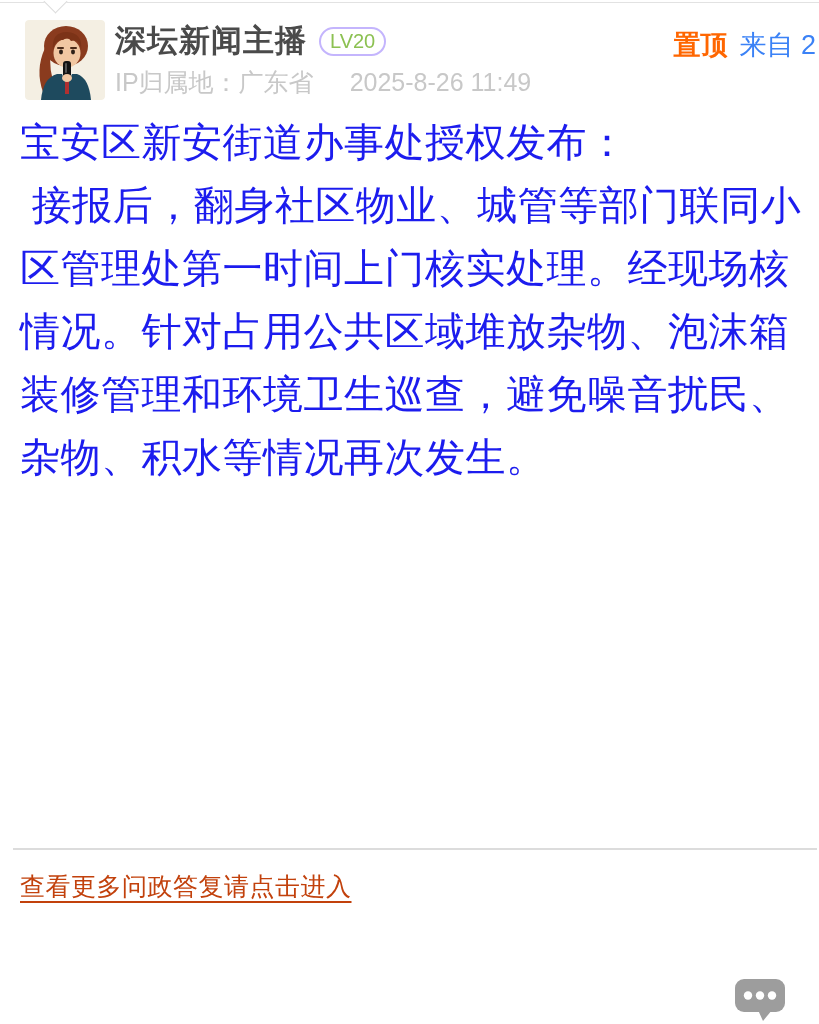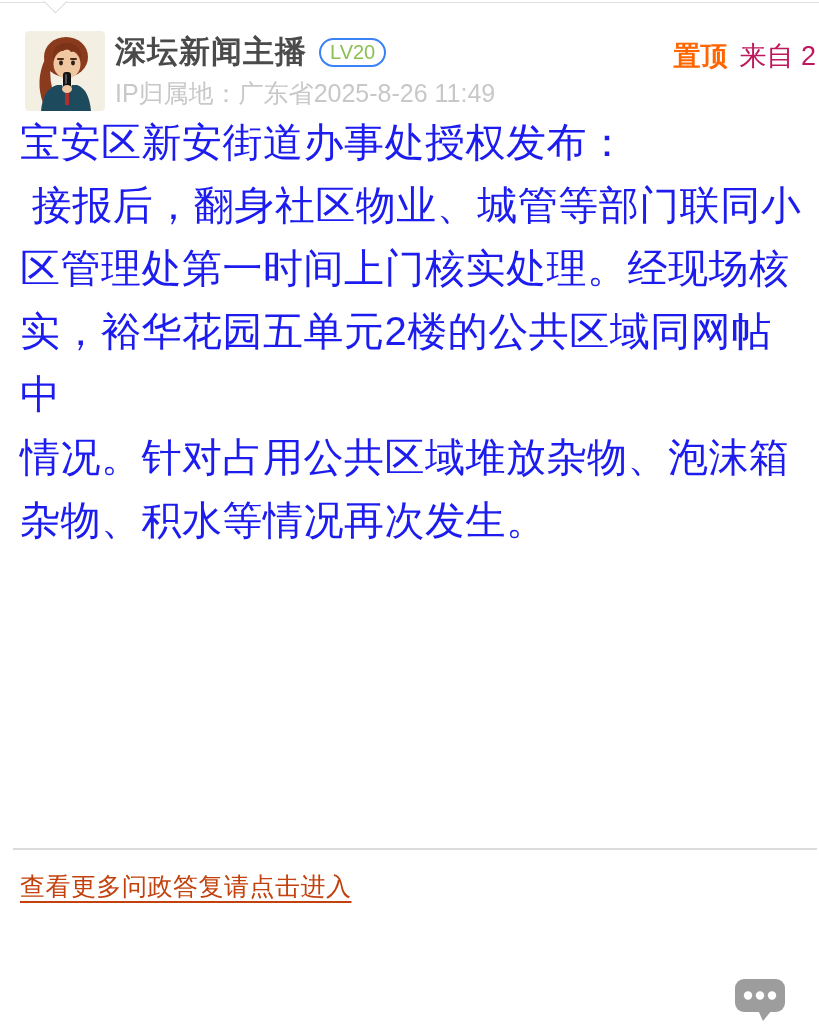--- a/index.html
+++ b/index.html
@@ -17,48 +17,48 @@
   }
   .top-notch {
     position: absolute; top: -7px; left: 47px;
     width: 17px; height: 17px;
     background: #ffffff;
     border-right: 1px solid #dcdcdc;
     border-bottom: 1px solid #dcdcdc;
     transform: rotate(45deg);
   }
   
-  .header { position: absolute; top: 31px; left: 25px; right: 0; height: 82px; }
+  .header { position: absolute; top: 20px; left: 25px; right: 0; height: 82px; }
   .avatar {
     position: absolute; left: 0; top: 0;
     width: 80px; height: 80px; border-radius: 4px; overflow: hidden;
     cursor: pointer;
   }
   .name-row { position: absolute; left: 90px; top: 0; display: flex; align-items: center; }
   .username {
     font-size: 31px; font-weight: bold; color: #4a4a4a;
     letter-spacing: 1px; cursor: pointer;
   }
   .level-badge {
     margin-left: 12px;
     font-size: 20px; color: #8cc152;
-    border: 2px solid #3b82f6; border-radius: 16px;
+    border: 2px solid #c4b5fd; border-radius: 16px;
     padding: 1px 9px 2px 9px; line-height: 1.1;
   }
   .meta-row {
     position: absolute; left: 90px; top: 46px;
     font-size: 25px; color: #c8c8c8; white-space: nowrap;
   }
-  .meta-row .timestamp { }
+  .meta-row .timestamp { margin-left: 36px; }
   .header-right {
     position: absolute; right: 3px; top: 7px;
     font-size: 27px; white-space: nowrap;
   }
   .pinned-badge { color: #ff6600; font-weight: bold; }
-  .from-label { color: #be185d; margin-left: 12px; }
+  .from-label { color: #3b82f6; margin-left: 12px; }
   
   .post-body {
     position: absolute; top: 101px; left: 20px; right: 10px;
     padding-top: 10px;
   }
   .post-line {
     font-size: 40px; line-height: 63px;
     color: #1c1cee;
     white-space: pre-wrap;
     letter-spacing: 0.5px;
@@ -130,22 +130,22 @@
 
   <div class="header-right">
     <span class="pinned-badge">置顶</span><span class="from-label">来自 2</span>
   </div>
 </div>
 
 <div class="post-body">
   <div class="post-line">宝安区新安街道办事处授权发布：</div>
   <div class="post-line"> 接报后，翻身社区物业、城管等部门联同小</div>
   <div class="post-line">区管理处第一时间上门核实处理。经现场核</div>
-  <div class="post-line">实，裕华花园五单元2楼的公共区域同网帖中</div>
   <div class="post-line">情况。针对占用公共区域堆放杂物、泡沫箱</div>
+  <div class="post-line">装修管理和环境卫生巡查，避免噪音扰民、</div>
   <div class="post-line">杂物、积水等情况再次发生。</div>
 </div>
 
 <div class="divider"></div>
 
 <a class="more-link">查看更多问政答复请点击进入</a>
 
 <div class="comment-btn">
   <svg width="52" height="46" viewBox="0 0 52 46">
     <rect x="1" y="3" width="50" height="33" rx="9" fill="#9d9d9d"></rect>

